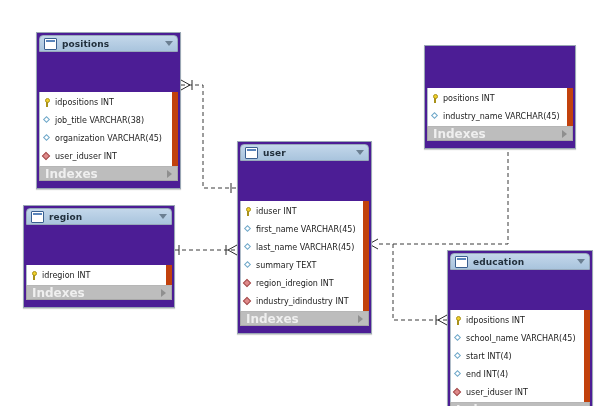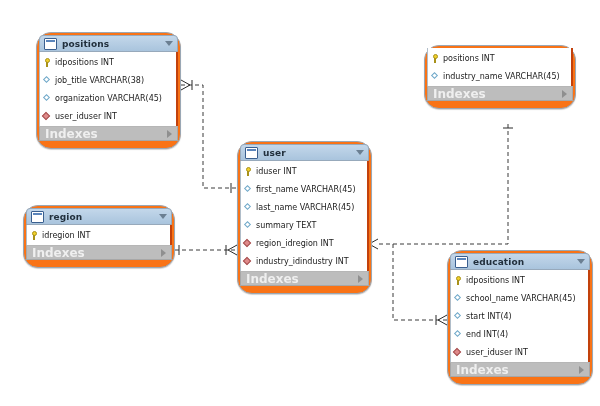--- a/index.html
+++ b/index.html
@@ -17,22 +17,22 @@
     position: relative;
     width: 600px;
     height: 406px;
     background: #ffffff;
   }
 
   
   .entity {
     position: absolute;
     border: 1px solid #9aa7b4;
-    border-radius: 15px;
-    background: #f97316;
+    border-radius: 0;
+    background: #4c1d95;
     box-sizing: border-box;
     padding: 2px 2px 7px 2px;
     box-shadow: 0 1px 1px rgba(0,0,0,0.18);
     z-index: 5;
   }
   .entity-header {
     height: 17px;
     border: 1px solid #97a9bb;
     border-radius: 4px 4px 0 0;
     background: linear-gradient(to bottom, #c3d7ea 0%, #a9c4dd 100%);
@@ -72,23 +72,24 @@
     border-left: 4px solid transparent;
     border-right: 4px solid transparent;
     border-top: 5px solid #6b7f92;
     flex: 0 0 auto;
     margin-left: 3px;
   }
 
   .entity-body {
     background: #ffffff;
     border-left: 1px solid #b0bdc9;
-    border-right: 2px solid #c2410c;
+    border-right: 6px solid #c2410c;
     box-sizing: border-box;
     padding: 1px 8px 1px 0;
+    margin-top: 40px;
   }
   .col-row {
     display: flex;
     align-items: center;
     height: 18px;
     padding: 0 3px;
     box-sizing: border-box;
     white-space: nowrap;
   }
   .col-icon {

